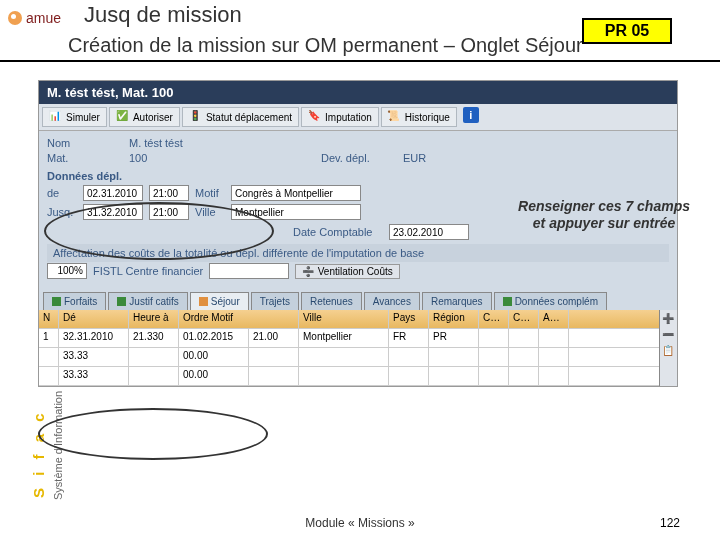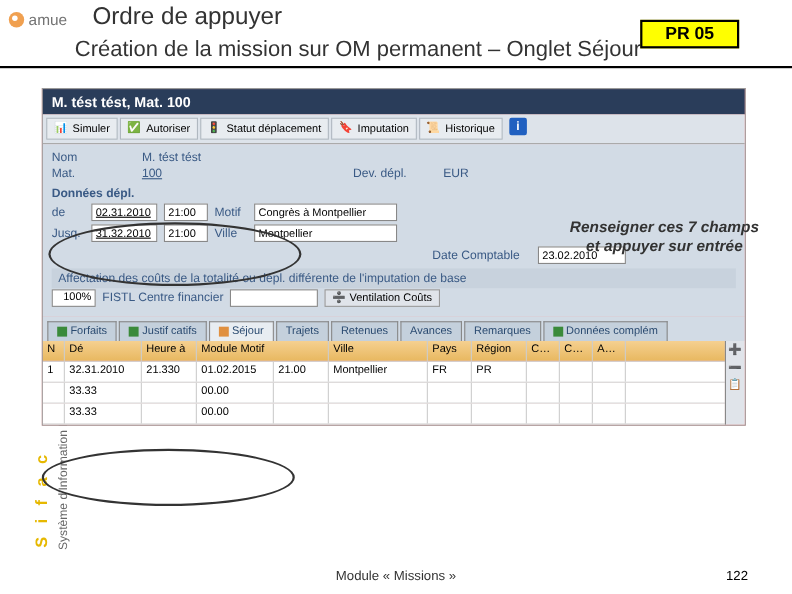--- a/index.html
+++ b/index.html
@@ -1,36 +1,36 @@
 <!DOCTYPE html>
 <html><head>
 <meta charset="utf-8">
 <style>
   * { box-sizing: border-box; margin: 0; padding: 0; }
   body { width: 720px; height: 540px; font-family: Arial, sans-serif; font-size: 11px; background: #fff; position: relative; overflow: hidden; }
   .header { position: absolute; top: 0; left: 0; right: 0; height: 62px; border-bottom: 2px solid #000; }
-  .logo { position: absolute; left: 8px; top: 8px; width: 68px; height: 20px; display: flex; align-items: center; font-size: 14px; color: #737373; }
+  .logo { position: absolute; left: 8px; top: 8px; width: 68px; height: 20px; display: flex; align-items: center; font-size: 14px; color: #7f1d1d; }
   .logo-mark { width: 14px; height: 14px; border-radius: 50%; background: #f0a050; margin-right: 4px; position: relative; }
   .logo-mark::after { content: ""; position: absolute; left: 3px; top: 3px; width: 5px; height: 5px; border-radius: 50%; background: #fff; }
   .title { position: absolute; left: 84px; top: 2px; font-size: 22px; color: #333; }
   .subtitle { position: absolute; left: 68px; top: 34px; font-size: 20px; color: #333; }
   .prbox { position: absolute; right: 48px; top: 18px; width: 90px; height: 26px; background: #ffff00; border: 2px solid #000; font-weight: bold; font-size: 16px; text-align: center; line-height: 22px; }
   .vtext { position: absolute; left: 30px; top: 498px; transform: rotate(-90deg); transform-origin: left top; font-size: 15px; letter-spacing: 4px; font-weight: bold; color: #e6b800; }
   .vtext2 { position: absolute; left: 52px; top: 500px; transform: rotate(-90deg); transform-origin: left top; font-size: 11px; color: #666; }
   .screenshot { position: absolute; left: 38px; top: 80px; width: 640px; border: 1px solid #999; background: #fca5a5; }
   .ss-title { background: #2a3d5a; color: #fff; padding: 4px 8px; font-size: 13px; font-weight: bold; }
   .toolbar { background: #dde3ea; padding: 3px; display: flex; gap: 2px; border-bottom: 1px solid #aaa; }
   .tbbtn { background: #e8ecf0; border: 1px solid #b0b8c0; padding: 2px 6px; font-size: 10px; display: flex; align-items: center; gap: 3px; cursor: pointer; }
   .tbicon { width: 14px; height: 14px; display: inline-block; }
   .formarea { background: #d2dbe5; padding: 6px 8px; }
   .frow { display: flex; align-items: center; margin-bottom: 3px; gap: 6px; }
   .flabel { width: 76px; font-size: 11px; color: #3a5a85; }
   .ftext { font-size: 11px; color: #3a5a85; }
   .finput { background: #fff; border: 1px solid #888; padding: 1px 3px; font-size: 10px; height: 16px; }
-  .w60 { width: 60px; text-decoration: underline; } .w40 { width: 40px; } .w130 { width: 130px; } .w80 { width: 80px; } .w30 { width: 30px; }
+  .w60 { width: 60px; } .w40 { width: 40px; } .w130 { width: 130px; } .w80 { width: 80px; } .w30 { width: 30px; }
   .section-head { background: #c8d2dd; font-size: 11px; color: #3a5a85; padding: 3px 6px; margin-top: 4px; }
   .ventbtn { background: #e0e4ea; border: 1px solid #999; padding: 1px 6px; font-size: 10px; display: inline-flex; align-items: center; gap: 3px; }
   .tabs { display: flex; background: #d2dbe5; padding-top: 4px; gap: 2px; padding-left: 4px; }
   .tab { border: 1px solid #888; border-bottom: none; background: #c4d0dc; padding: 3px 8px; font-size: 10px; color: #2a4a70; display: flex; align-items: center; gap: 3px; cursor: pointer; }
   .tab.active { background: #e8edf2; }
   .tabsq { width: 9px; height: 9px; background: #3a8a3a; display: inline-block; }
   .tabsq.orange { background: #e09040; }
   .gridrow { display: flex; background: #fff; border-bottom: 1px solid #ccc; }
   .gridrow.head { background: linear-gradient(#f5d090,#e8b860); }
   .gc { border-right: 1px solid #ccc; padding: 2px 4px; font-size: 10px; height: 18px; }
@@ -47,21 +47,21 @@
   .infoico { width: 16px; height: 16px; background: #2060c0; color: #fff; font-weight: bold; text-align: center; line-height: 16px; border-radius: 2px; margin-left: 4px; }
 </style>
 </head>
 <body>
 
 <div class="header">
   <div class="logo">
     <span class="logo-mark"></span>
     <span>amue</span>
   </div>
-  <div class="title">Ordre de appuyer</div>
+  <div class="title">Jusq de mission</div>
   <div class="subtitle">Création de la mission sur OM permanent – Onglet Séjour</div>
   <div class="prbox">PR 05</div>
 </div>
 
 <div class="vtext">S i f a c</div>
 <div class="vtext2">Système d'Information Financier Analytique et Co</div>
 
 <div class="screenshot">
   <div class="ss-title">M. tést tést, Mat. 100</div>
 
@@ -111,21 +111,21 @@
       <span class="flabel w30">Motif</span>
       <input class="finput w130" value="Congrès à Montpellier" style="">
     </div>
     <div class="frow">
       <span class="flabel w30">Jusq.</span>
       <input class="finput w60" value="31.32.2010" style="">
       <input class="finput w40" value="21:00" style="">
       <span class="flabel w30">Ville</span>
       <input class="finput w130" value="Montpellier" style="">
     </div>
-    <div class="frow" style="justify-content:center; margin-top:4px">
+    <div class="frow" style="margin-top:4px">
       <span style="width:240px"></span>
       <span class="flabel" style="width:90px">Date Comptable</span>
       <input class="finput w80" value="23.02.2010" style="">
     </div>
 
     <div class="section-head">Affectation des coûts de la totalité ou dépl. différente de l'imputation de base</div>
     <div class="frow" style="margin-top:1px">
       <span class="finput w40" style="text-align:right">100%</span>
       <span class="ftext">FISTL Centre financier</span>
       <input class="finput w80" style="">
@@ -166,21 +166,21 @@
         <span>Données complém</span>
       </div>
   </div>
 
   <div class="gridwrap">
     <div class="gridmain">
       <div class="gridrow head">
         <div class="gc" style="width:20px">N</div>
         <div class="gc" style="width:70px">Dé</div>
         <div class="gc" style="width:50px">Heure à</div>
-        <div class="gc" style="width:120px">Module Motif</div>
+        <div class="gc" style="width:120px">Ordre Motif</div>
         <div class="gc" style="width:90px">Ville</div>
         <div class="gc" style="width:40px">Pays</div>
         <div class="gc" style="width:50px">Région</div>
         <div class="gc" style="width:30px">C…</div>
         <div class="gc" style="width:30px">C…</div>
         <div class="gc" style="width:30px">A…</div>
       </div>
       <div class="gridrow">
         <div class="gc" style="width:20px">1</div>
         <div class="gc" style="width:70px">32.31.2010</div>

